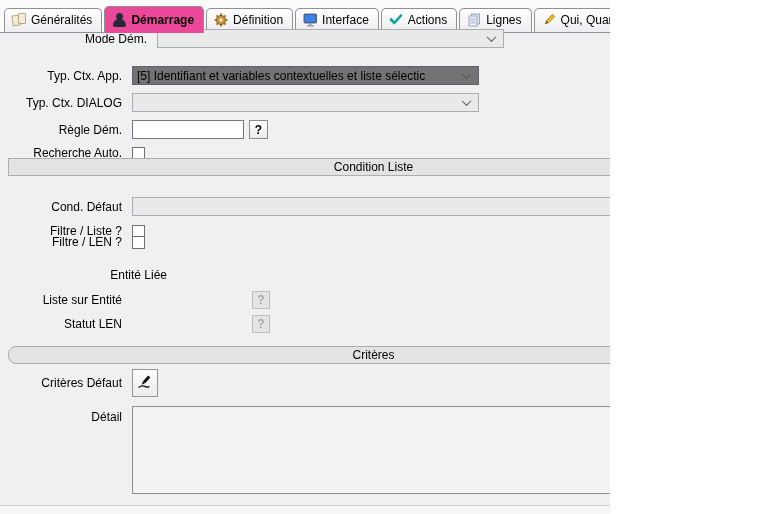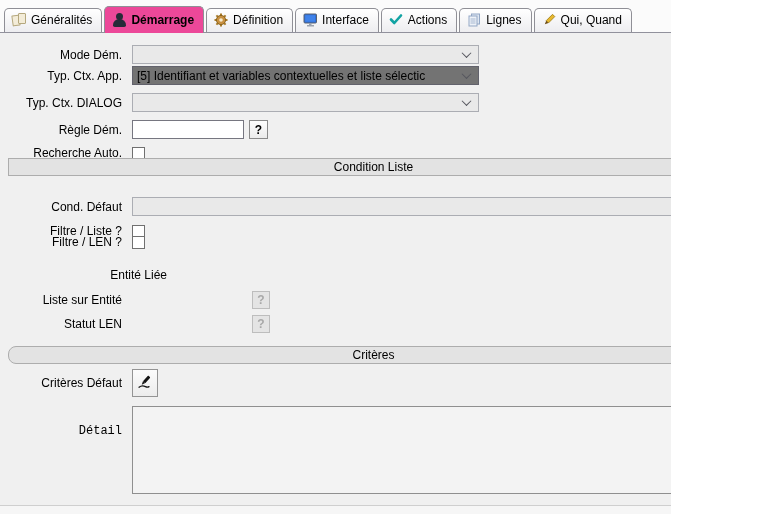--- a/index.html
+++ b/index.html
@@ -1,17 +1,17 @@
 <!DOCTYPE html>
 <html><head>
 <meta charset="utf-8">
 <style>
   * { margin:0; padding:0; box-sizing:border-box; }
   body { font-family: "Liberation Sans", sans-serif; font-size:12px; color:#000; background:#fff; }
-  #app { position:relative; width:671px; height:514px; background:#f0f0f0; overflow:hidden; }
+  #app { position:relative; width:610px; height:514px; background:#f0f0f0; overflow:hidden; }
 
   
   .tabbar { position:absolute; left:0; top:0; width:762px; height:33px; background:#fbfbfb;
             border-bottom:1px solid #91919c; display:flex; align-items:flex-end; padding-left:4px; }
   .tab { display:flex; align-items:center; gap:4px; height:24px; padding:2px 9px 3px 7px;
          border:1px solid #8f8f96; border-bottom:none; border-radius:5px 5px 0 0;
          background:linear-gradient(#ffffff,#ededf0); margin-right:2px; cursor:default; white-space:nowrap; }
   .tab.active { height:27px; background:#ec4899; font-weight:bold; position:relative; z-index:2; margin-bottom:-1px; }
   .tab-label { font-size:12px; }
 
@@ -127,21 +127,21 @@
           <g transform="rotate(45 7 7)">
             <rect x="5.5" y="0.5" width="3.2" height="9" fill="#e8b82e" stroke="#a08018" stroke-width="0.8"></rect>
             <polygon points="5.5,9.5 8.7,9.5 7.1,13" fill="#6b4a14"></polygon>
           </g>
         </svg>
       </span>
       <span class="tab-label">Qui, Quand</span>
     </div>
   </div>
 
-  <div class="row" style="top:45px;">
+  <div class="row" style="top:29px;padding-left:25px;">
     <div class="lbl">Mode Dém.</div>
     <div class="combo" style="width:347px;">
       <span class="combo-value"></span>
       <span class="chev-down"></span>
     </div>
   </div>
 
   <div class="row" style="top:66px;">
     <div class="lbl">Typ. Ctx. App.</div>
     <div class="combo enabled" style="width:347px;">
@@ -213,21 +213,21 @@
           <g transform="rotate(42 8 7)">
             <rect x="6.6" y="0.8" width="3" height="7.6" rx="0.6" fill="#141414"></rect>
             <polygon points="6.6,8.4 9.6,8.4 8.1,12" fill="#141414"></polygon>
           </g>
           <path d="M2 13.2 Q5 10.8 8.5 12.6 Q10.5 13.6 12 12.6" stroke="#141414" stroke-width="1.3" fill="none" stroke-linecap="round"></path>
         </svg>
       </span>
     </button>
   </div>
 
-  <div class="row" style="top:424px; align-items:flex-start;font-family:Liberation Mono, monospace;">
+  <div class="row" style="top:410px; align-items:flex-start;">
     <div class="lbl">Détail</div>
   </div>
   <div class="detail-box">
     <span></span>
     <div class="fake-scroll">
       <span class="sc-up"></span>
       <span class="sc-dn"></span>
     </div>
   </div>
 

